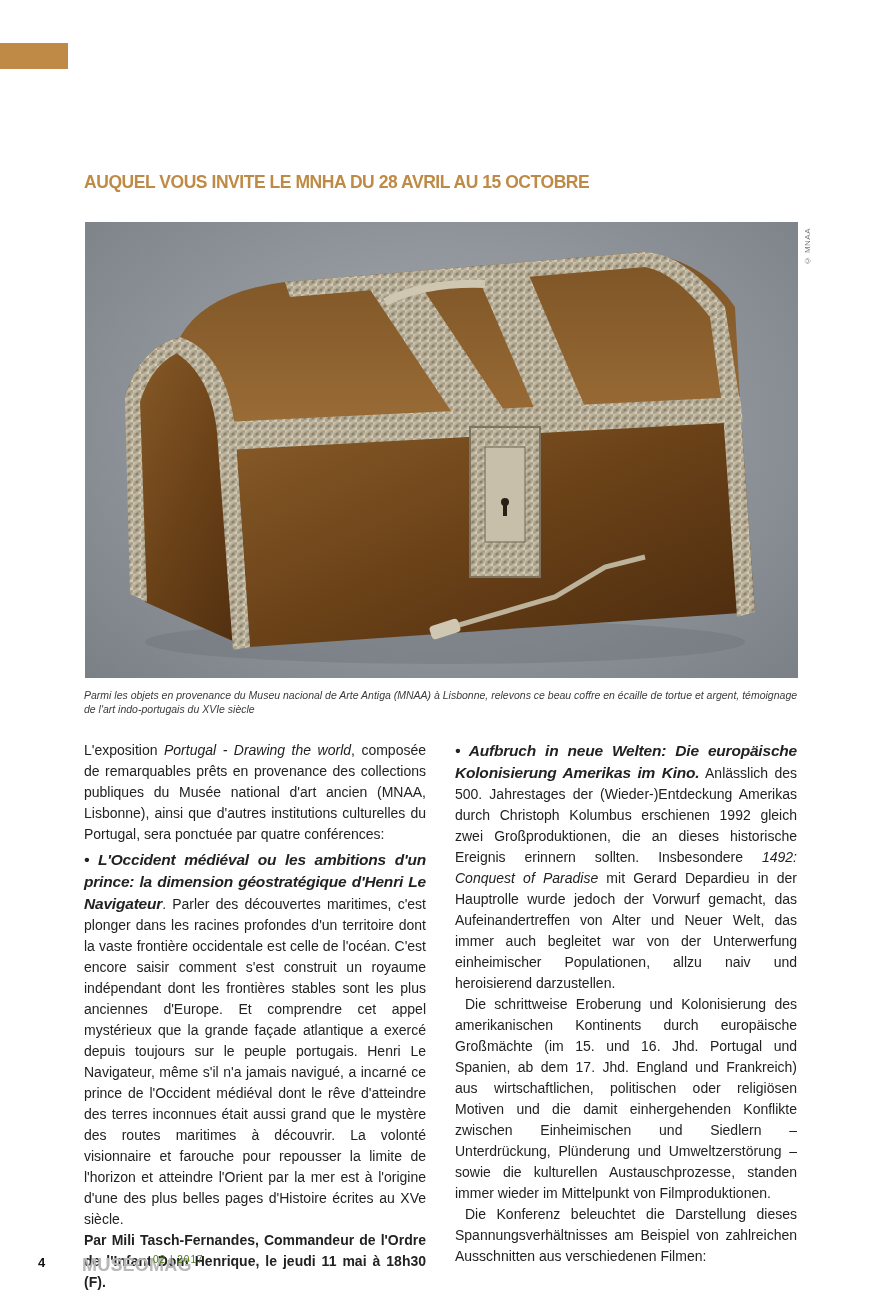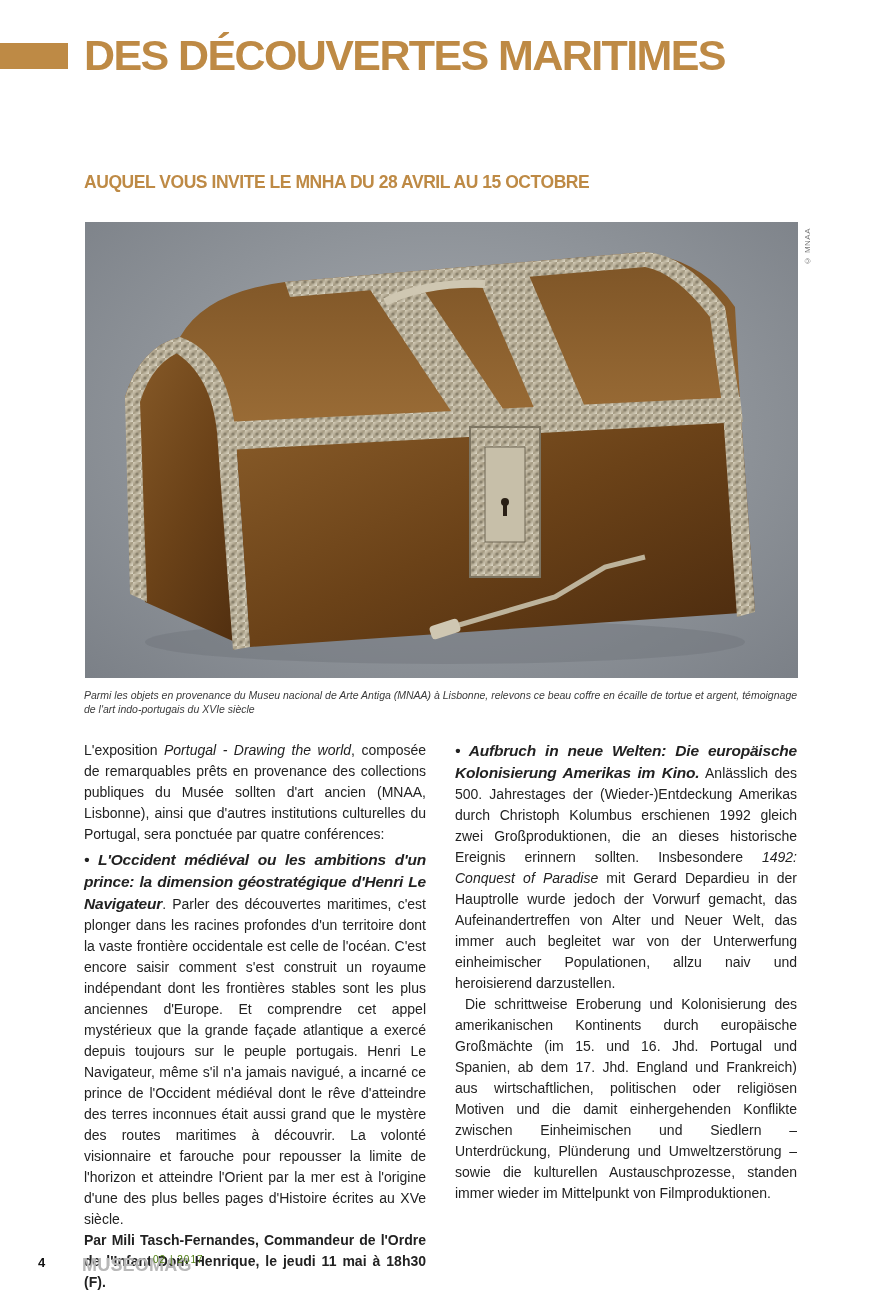--- a/index.html
+++ b/index.html
@@ -21,21 +21,21 @@
     .footer-page { position: absolute; left: 38px; top: 1255px; font-family: "Liberation Sans", sans-serif; font-weight: bold; font-size: 13px; color: #111; }
     .footer-mag { position: absolute; left: 82px; top: 1255px; font-family: "Liberation Sans", sans-serif; font-weight: bold; font-size: 18px; color: #b8b8b8; letter-spacing: 0.2px; }
     .footer-issue { position: absolute; left: 153px; top: 1254px; font-family: "Liberation Sans", sans-serif; font-size: 10px; color: #4d7c0f; letter-spacing: 1px; }
   </style>
 </head>
 <body>
 
 <div class="accent-bar"></div>
 
 <h1 class="title">
-  <span>DES DÉCOUVERTES MARITIMES</span><br>
+  <br>
 </h1>
 
 <h2 class="subtitle">
   <br>
   <span>AUQUEL VOUS INVITE LE MNHA DU 28 AVRIL AU 15 OCTOBRE</span>
 </h2>
 
 <div class="photo">
   <svg width="713" height="456" viewBox="0 0 713 456">
     <defs>
@@ -83,25 +83,26 @@
 
     <path d="M350 410 L470 375 L520 345 L560 335" stroke="#bdb39b" stroke-width="5" fill="none"></path>
     <rect x="345" y="400" width="30" height="14" rx="4" fill="#cfc7b2" transform="rotate(-18 360 407)"></rect>
   </svg>
 </div>
 <div class="credit">© MNAA</div>
 
 <p class="caption">Parmi les objets en provenance du Museu nacional de Arte Antiga (MNAA) à Lisbonne, relevons ce beau coffre en écaille de tortue et argent, témoignage de l'art indo-portugais du XVIe siècle</p>
 
 <div class="col col-left">
-  <p><span>L'exposition </span><i>Portugal - Drawing the world</i><span>, composée de remarquables prêts en provenance des collections publiques du Musée sollten d'art ancien (MNAA, Lisbonne), ainsi que d'autres institutions culturelles du Portugal, sera ponctuée par quatre conférences:</span></p>
+  <p><span>L'exposition </span><i>Portugal - Drawing the world</i><span>, composée de remarquables prêts en provenance des collections publiques du Musée national d'art ancien (MNAA, Lisbonne), ainsi que d'autres institutions culturelles du Portugal, sera ponctuée par quatre conférences:</span></p>
   <p class="gap"><span class="talk-title">• L'Occident médiéval ou les ambitions d'un prince: la dimension géostratégique d'Henri Le Navigateur</span><span>. Parler des découvertes maritimes, c'est plonger dans les racines profondes d'un territoire dont la vaste frontière occidentale est celle de l'océan. C'est encore saisir comment s'est construit un royaume indépendant dont les frontières stables sont les plus anciennes d'Europe. Et comprendre cet appel mystérieux que la grande façade atlantique a exercé depuis toujours sur le peuple portugais. Henri Le Navigateur, même s'il n'a jamais navigué, a incarné ce prince de l'Occident médiéval dont le rêve d'atteindre des terres inconnues était aussi grand que le mystère des routes maritimes à découvrir. La volonté visionnaire et farouche pour repousser la limite de l'horizon et atteindre l'Orient par la mer est à l'origine d'une des plus belles pages d'Histoire écrites au XVe siècle.</span></p>
   <p class="byline">Par Mili Tasch-Fernandes, Commandeur de l'Ordre de l'Infant Dom Henrique, le jeudi 11 mai à 18h30 (F).</p>
 </div>
 
 <div class="col col-right">
   <p><span class="talk-title">• Aufbruch in neue Welten: Die europäische Kolonisierung Amerikas im Kino.</span><span> Anlässlich des 500. Jahrestages der (Wieder-)Entdeckung Amerikas durch Christoph Kolumbus erschienen 1992 gleich zwei Großproduktionen, die an dieses historische Ereignis erinnern sollten. Insbesondere </span><i>1492: Conquest of Paradise</i><span> mit Gerard Depardieu in der Hauptrolle wurde jedoch der Vorwurf gemacht, das Aufeinandertreffen von Alter und Neuer Welt, das immer auch begleitet war von der Unterwerfung einheimischer Populationen, allzu naiv und heroisierend darzustellen.</span></p>
   <p class="indent">Die schrittweise Eroberung und Kolonisierung des amerikanischen Kontinents durch europäische Großmächte (im 15. und 16. Jhd. Portugal und Spanien, ab dem 17. Jhd. England und Frankreich) aus wirtschaftlichen, politischen oder religiösen Motiven und die damit einhergehenden Konflikte zwischen Einheimischen und Siedlern – Unterdrückung, Plünderung und Umweltzerstörung – sowie die kulturellen Austauschprozesse, standen immer wieder im Mittelpunkt von Filmproduktionen.</p>
+  <p class="indent">Die Konferenz beleuchtet die Darstellung dieses Spannungsverhältnisses am Beispiel von zahlreichen Ausschnitten aus verschiedenen Filmen:</p>
 </div>
 
 <div class="footer-page">4</div>
 <div class="footer-mag">MUSEOMAG</div>
 <div class="footer-issue">02 | 2017</div>
 
 </body></html>

